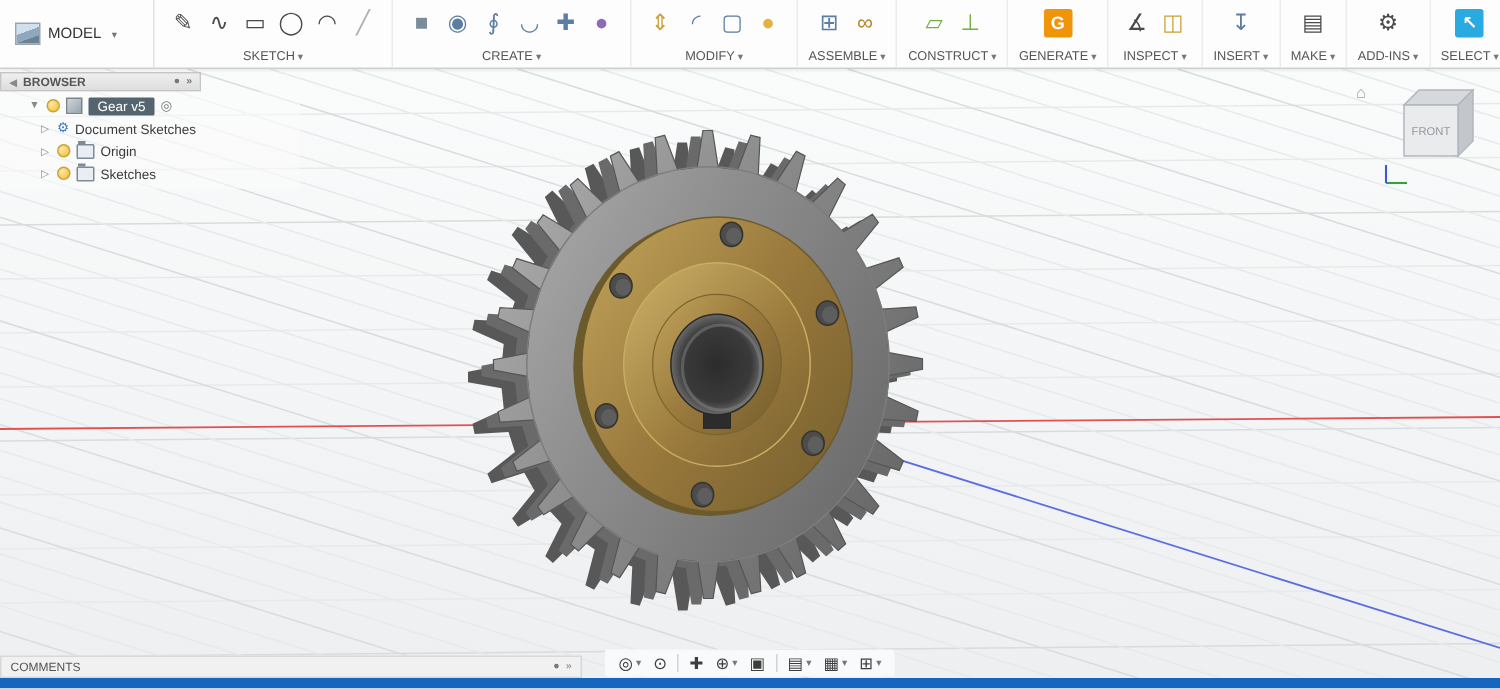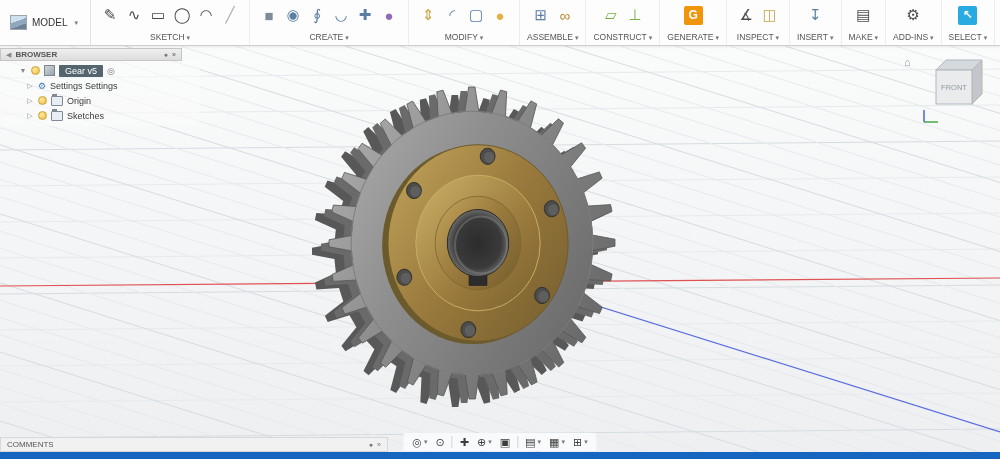--- a/index.html
+++ b/index.html
@@ -2,38 +2,38 @@
 <html><head>
 <meta charset="utf-8">
 <style>
   html,body{margin:0;padding:0;background:#fff;}
   body{width:1000px;height:459px;overflow:hidden;font-family:"Liberation Sans","DejaVu Sans",sans-serif;-webkit-font-smoothing:antialiased;}
   #app{width:1000px;height:459px;display:flex;flex-direction:column;}
 
   
   #toolbar{height:46px;box-sizing:border-box;background:#fdfdfd;border-bottom:1px solid #cfcfcf;
            display:flex;align-items:stretch;box-shadow:0 1px 2px rgba(0,0,0,.08);position:relative;z-index:5;}
-  #model-btn{display:flex;align-items:center;gap:5px;padding:0 12px 0 10px;border-right:1px solid #e2e2e2;cursor:pointer;}
+  #model-btn{display:flex;align-items:center;gap:5px;padding:0 24px 0 10px;border-right:1px solid #e2e2e2;cursor:pointer;}
   #model-thumb{width:15px;height:13px;background:linear-gradient(160deg,#cfe0ee 0 40%,#8fa8bd 40% 70%,#6d8196 70%);border:1px solid #9aa5ad;}
   #model-label{font-size:10px;color:#333;}
   .caret{font-size:7px;color:#777;margin-left:2px;}
   #tb-groups{display:flex;align-items:stretch;}
   .tb-group{display:flex;flex-direction:column;justify-content:space-between;padding:3px 7px 3px;border-right:1px solid #ececec;}
   .tb-icons{display:flex;align-items:center;justify-content:center;height:24px;}
   .tb-icon{width:22px;height:22px;display:flex;align-items:center;justify-content:center;font-size:15px;color:#4a4a4a;margin:0 1px;border-radius:2px;cursor:pointer;}
   .tb-icon.boxed{width:19px;height:19px;font-size:12px;font-weight:bold;color:#fff;}
   .tb-label{text-align:center;font-size:8.5px;color:#555;white-space:nowrap;cursor:pointer;}
 
   
   #canvas{position:relative;height:406px;background:linear-gradient(#fafbfb,#edeff1);overflow:hidden;}
   #scene{position:absolute;left:0;top:0;}
 
   
   #browser{position:absolute;left:0;top:2px;width:170px;font-size:9px;color:#333;}
-  .br-header{display:flex;align-items:center;gap:4px;height:13px;width:182px;box-sizing:border-box;padding:0 5px;
+  .br-header{display:flex;align-items:center;gap:4px;height:13px;width:134px;box-sizing:border-box;padding:0 5px;
              background:linear-gradient(#efefef,#dddddd);border:1px solid #c6c6c6;font-size:8px;font-weight:bold;color:#555;cursor:pointer;}
   .hdr-ico{font-size:7px;color:#888;}
   .hdr-right{margin-left:auto;display:flex;gap:4px;align-items:center;font-size:7px;color:#777;}
   #browser-body{background:rgba(252,252,252,.55);padding:2px 16px 3px;width:168px;}
   .br-row{height:15px;display:flex;align-items:center;gap:4px;padding-left:3px;cursor:pointer;}
   .br-row.child{padding-left:10px;}
   .br-chev{width:8px;font-size:7px;color:#888;text-align:center;}
   .bulb{width:7px;height:7px;background:radial-gradient(circle at 35% 35%,#ffe9a0,#f2b93b);border:1px solid #caa22f;border-radius:50%;flex:none;}
   .comp-icon{width:9px;height:9px;background:linear-gradient(135deg,#cfd6db,#9aa4ad);border:1px solid #7b858e;flex:none;}
   .br-badge{background:#55656f;color:#fff;padding:0 6px;height:12px;line-height:12px;border-radius:1px;font-size:9px;}
@@ -283,21 +283,21 @@
           <span class="br-chev">▼</span>
           <span class="bulb"></span>
           <span class="comp-icon"></span>
           <span class="br-badge">Gear v5</span>
           <span class="br-target">◎</span>
         </div>
         <div id="browser-tree">
             <div class="br-row child">
               <span class="br-chev">▷</span>
               <span class="br-gear">⚙</span>
-              <span class="br-label">Settings Settings</span>
+              <span class="br-label">Document Sketches</span>
             </div>
             <div class="br-row child">
               <span class="br-chev">▷</span>
               <span class="bulb"></span>
               <span class="br-folder"></span>
               <span class="br-label">Origin</span>
             </div>
             <div class="br-row child">
               <span class="br-chev">▷</span>
               <span class="bulb"></span>

